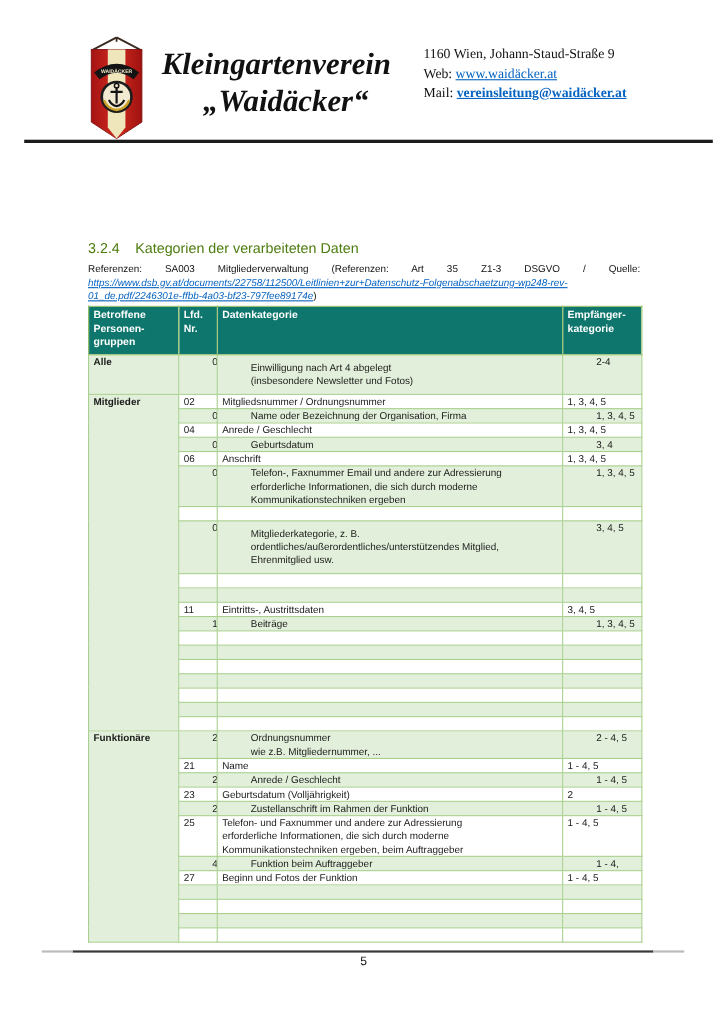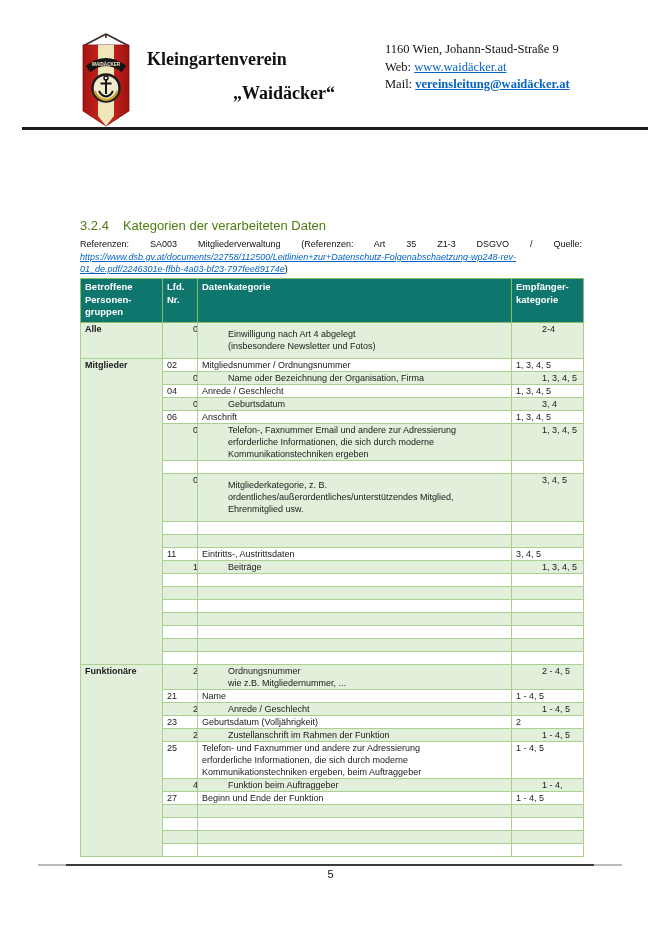--- a/index.html
+++ b/index.html
@@ -2,21 +2,21 @@
 <html lang="de"><head>
 <meta charset="utf-8">
 <style>
   html,body{margin:0;padding:0;background:#888;}
   .page{position:relative;width:661px;height:934px;background:#ffffff;margin:0 auto;
         font-family:"Liberation Sans",sans-serif;color:#1a1a1a;overflow:hidden;}
 
   
   .logo{position:absolute;left:80px;top:33px;width:52px;height:97px;}
   .org-title{position:absolute;left:147px;top:47px;width:188px;
-             font-family:"Liberation Serif",serif;font-weight:bold;font-size:18px;line-height:24px;color:#111;}
+             font-family:"Liberation Serif",serif;font-weight:bold;font-size:28px;line-height:24px;color:#111;font-style:italic;}
   .org-title .l1{text-align:left;}
   .org-title .l2{text-align:right;margin-top:10px;}
   .contact{position:absolute;left:385px;top:41px;width:250px;
            font-family:"Liberation Serif",serif;font-size:12.5px;line-height:17.5px;color:#111;}
   .contact a{color:#0563c1;text-decoration:underline;margin-top:36px;}
   .contact .mail a{font-weight:bold;}
   .top-rule{position:absolute;left:22px;top:127px;width:626px;height:3px;background:#1c1c1c;}
 
   
   .sec-heading{position:absolute;left:80px;top:218px;width:502px;
@@ -269,21 +269,21 @@
 Kommunikationstechniken ergeben, beim Auftraggeber</td>
             <td class="c c-rec">1 - 4, 5</td>
           </tr>
           <tr class="shaded">
             <td class="c c-nr">43</td>
             <td class="c c-text">Funktion beim Auftraggeber</td>
             <td class="c c-rec">1 - 4,</td>
           </tr>
           <tr>
             <td class="c c-nr">27</td>
-            <td class="c c-text">Beginn und Ende der Funktion</td>
+            <td class="c c-text">Beginn und Fotos der Funktion</td>
             <td class="c c-rec">1 - 4, 5</td>
           </tr>
           <tr class="shaded">
             <td class="c c-nr"></td>
             <td class="c c-text"></td>
             <td class="c c-rec"></td>
           </tr>
           <tr>
             <td class="c c-nr"></td>
             <td class="c c-text"></td>

